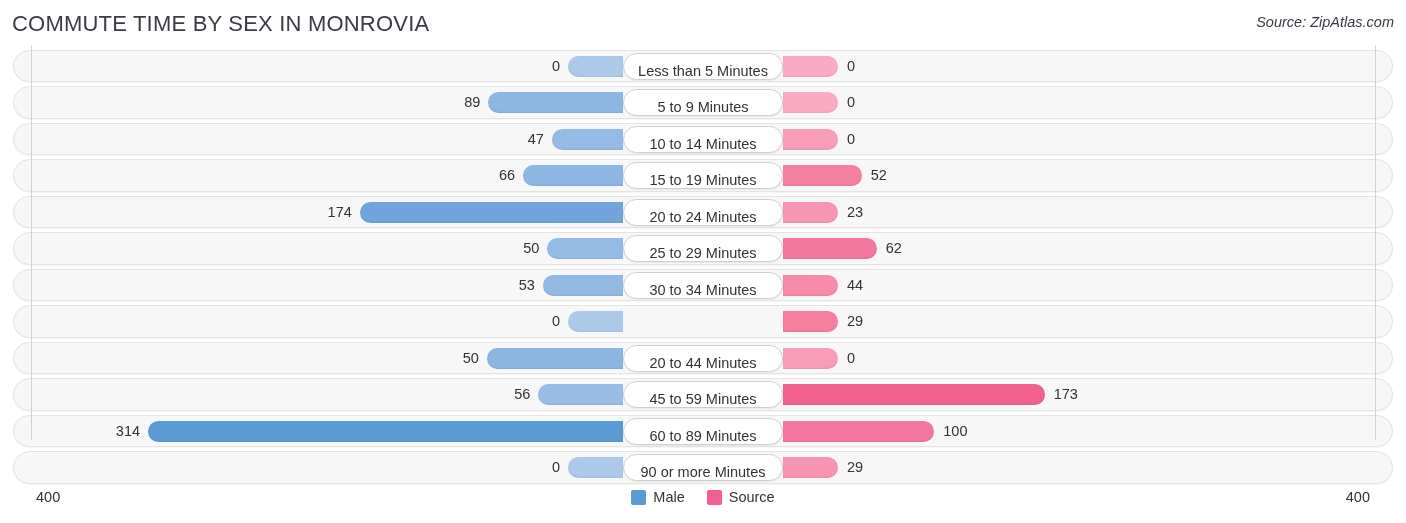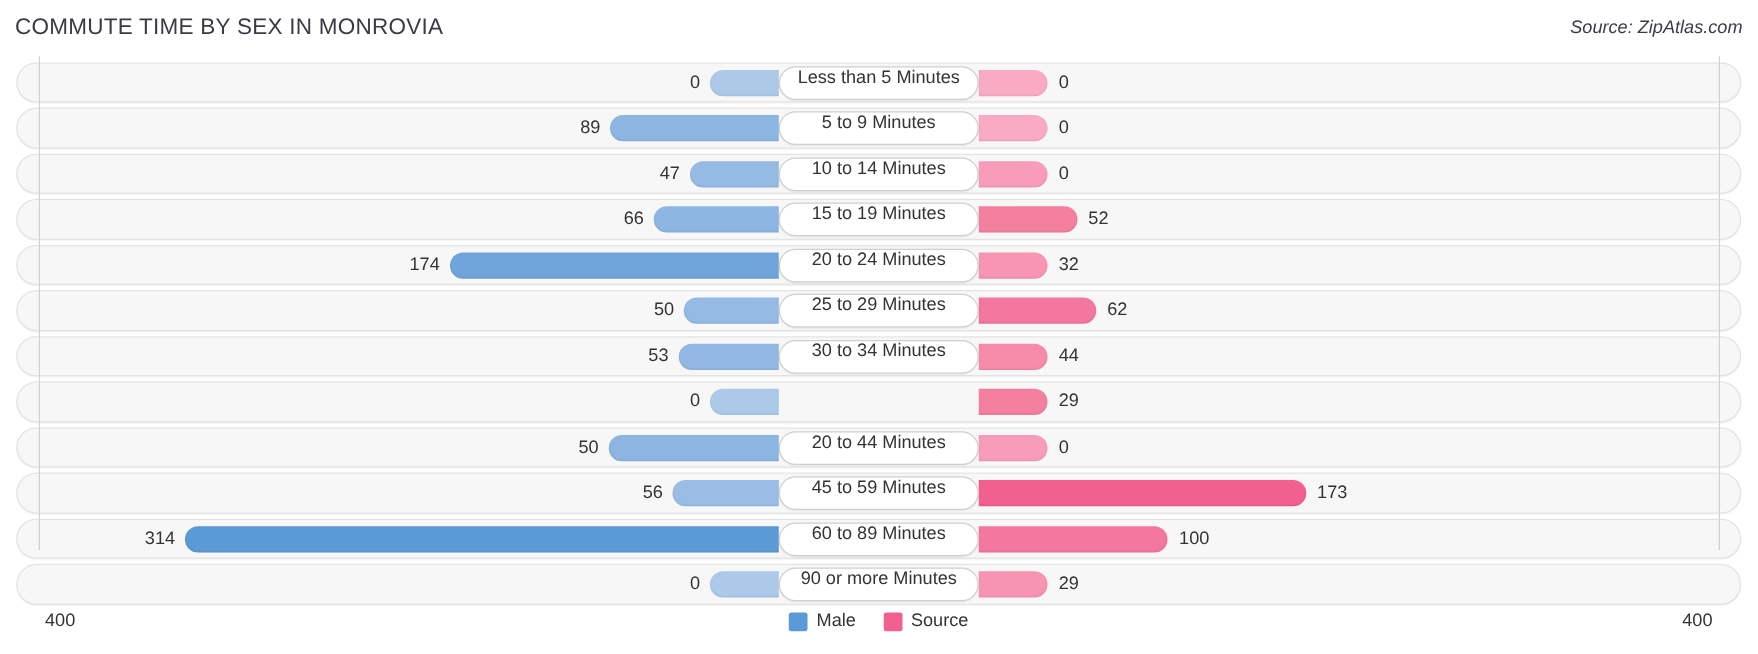--- a/index.html
+++ b/index.html
@@ -25,21 +25,21 @@
 
   
   .header {
     position: relative;
     height: 45px;
   }
   .chart-title {
     position: absolute;
     left: 12px;
     top: 11px;
-    font-size: 18px;
+    font-size: 22px;
     font-weight: 400;
     letter-spacing: 0.2px;
     color: #3b3b46;
     white-space: nowrap;
     text-align: center;
   }
   .chart-source {
     position: absolute;
     right: 12px;
     top: 14px;
@@ -131,21 +131,21 @@
     position: absolute;
     top: 5px;
     height: 27px;
     left: 623px;
     width: 160px;
     background: #ffffff;
     border: 1px solid #cfcfcf;
     border-radius: 14px;
     z-index: 6;
     display: flex;
-    align-items: flex-start;
+    align-items: flex-end;
     justify-content: center;
     box-shadow: 0 1px 1px rgba(0,0,0,0.06);
   }
   .cat-pill span {
     font-size: 14.5px;
     color: #333333;
     white-space: nowrap;
   }
 
   
@@ -243,21 +243,21 @@
           <div class="val female" style="left: 870.65px;">52</div>
           <div class="cat-pill">
             <span>15 to 19 Minutes</span>
           </div>
         </div>
         <div class="row">
           <div class="track"></div>
           <div class="bar male" style="left: 359.825px; width: 263.175px; background: rgb(111, 165, 218);"></div>
           <div class="val male" style="left: 301.825px; width: 50px;">174</div>
           <div class="bar female" style="left: 783px; width: 55px; background: rgb(247, 149, 179);"></div>
-          <div class="val female" style="left: 847px;">32</div>
+          <div class="val female" style="left: 847px;">23</div>
           <div class="cat-pill">
             <span>20 to 24 Minutes</span>
           </div>
         </div>
         <div class="row">
           <div class="track"></div>
           <div class="bar male" style="left: 547.375px; width: 75.625px; background: rgb(149, 186, 228);"></div>
           <div class="val male" style="left: 489.375px; width: 50px;">50</div>
           <div class="bar female" style="left: 783px; width: 93.775px; background: rgb(243, 119, 159);"></div>
           <div class="val female" style="left: 885.775px;">62</div>

